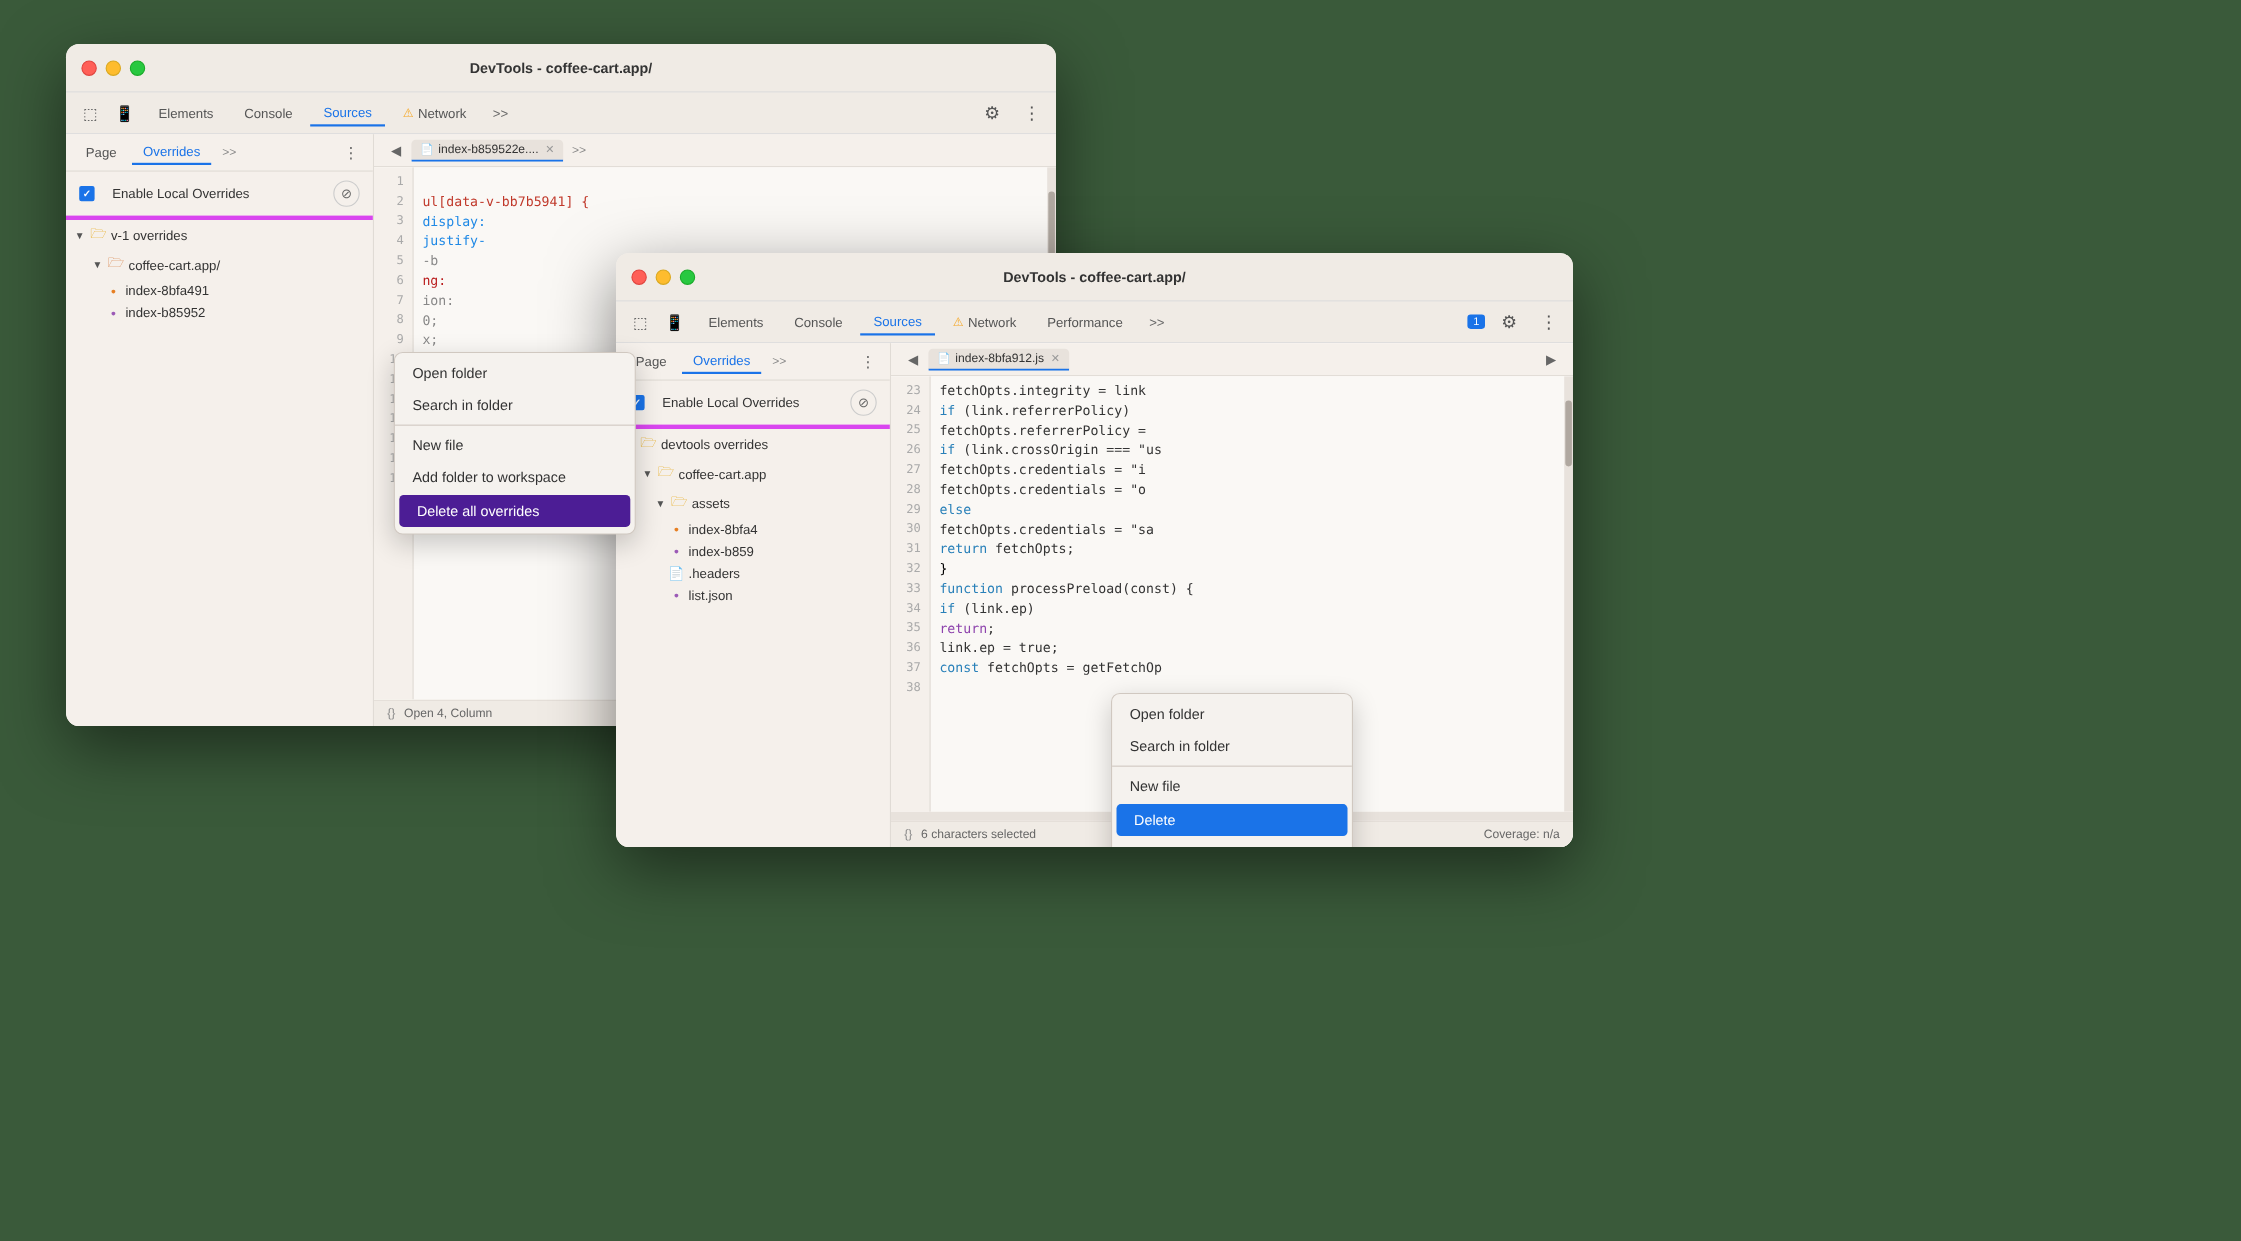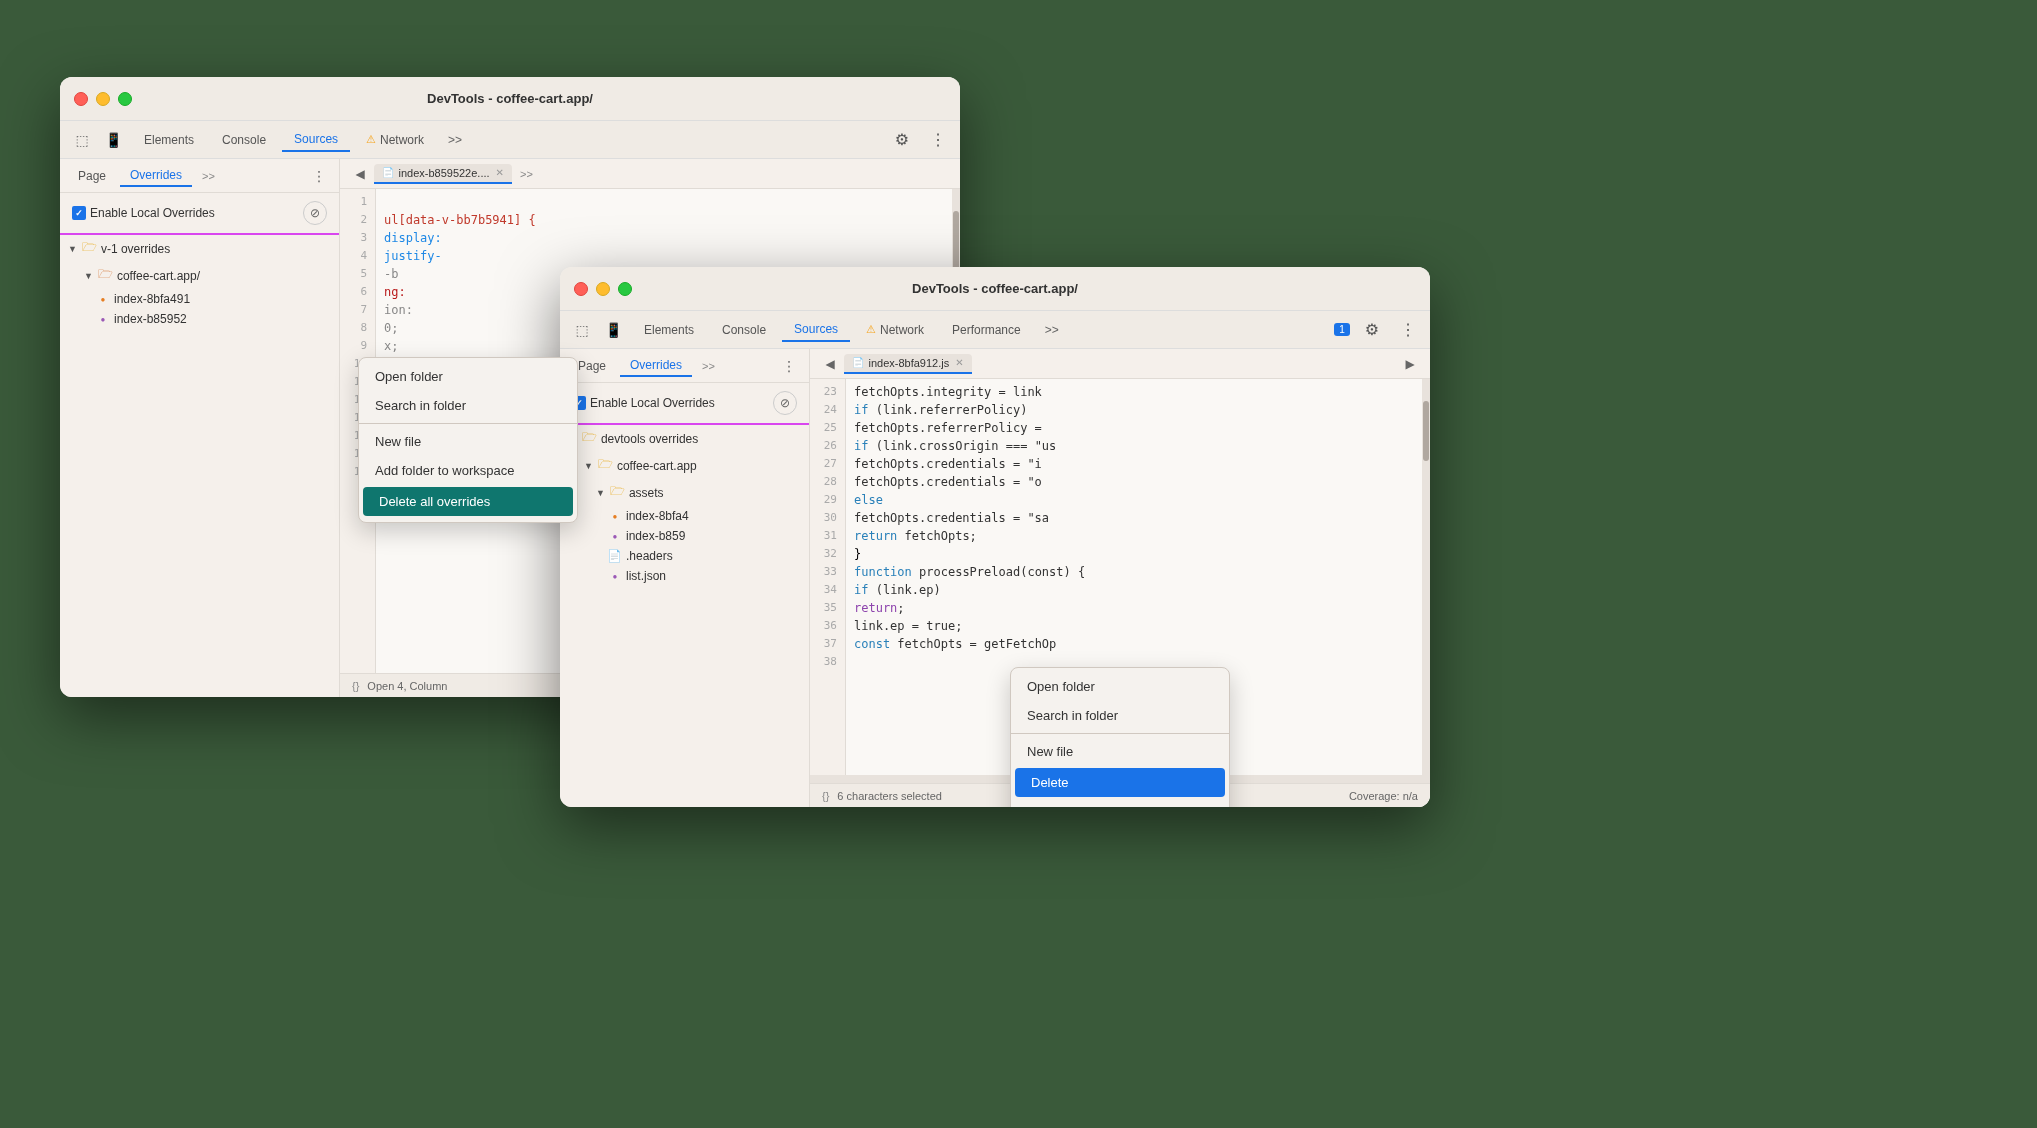--- a/index.html
+++ b/index.html
@@ -12,21 +12,20 @@
       overflow: hidden;
     }
 
     
     .window {
       position: absolute;
       border-radius: 12px;
       box-shadow: 0 20px 60px rgba(0,0,0,0.5);
       background: #f5f0eb;
       overflow: hidden;
-      margin-top: 37px;
     }
 
     
     .window-1 {
       left: 60px;
       top: 40px;
       width: 900px;
       height: 620px;
     }
 
@@ -260,22 +259,22 @@
 
     .sidebar-2 {
       width: 250px;
     }
 
     
     .overrides-row {
       display: flex;
       align-items: center;
       padding: 8px 12px;
-      gap: 4px;
-      border-bottom: 2px solid #d946ef;
+      gap: 16px;
+      border-bottom: 4px solid #d946ef;
     }
 
     .checkbox {
       width: 14px;
       height: 14px;
       border: 2px solid #1a73e8;
       background: #1a73e8;
       border-radius: 2px;
       display: flex;
       align-items: center;
@@ -478,21 +477,21 @@
       padding: 7px 16px;
       font-size: 13px;
       color: #333;
       cursor: pointer;
       display: flex;
       align-items: center;
       justify-content: space-between;
     }
 
     .menu-item.highlighted {
-      background: #0f766e;
+      background: #4c1d95;
       color: white;
       border-radius: 4px;
       margin: 2px 4px;
     }
 
     .menu-item.delete-item {
       background: #1a73e8;
       color: white;
       border-radius: 4px;
       margin: 2px 4px;

